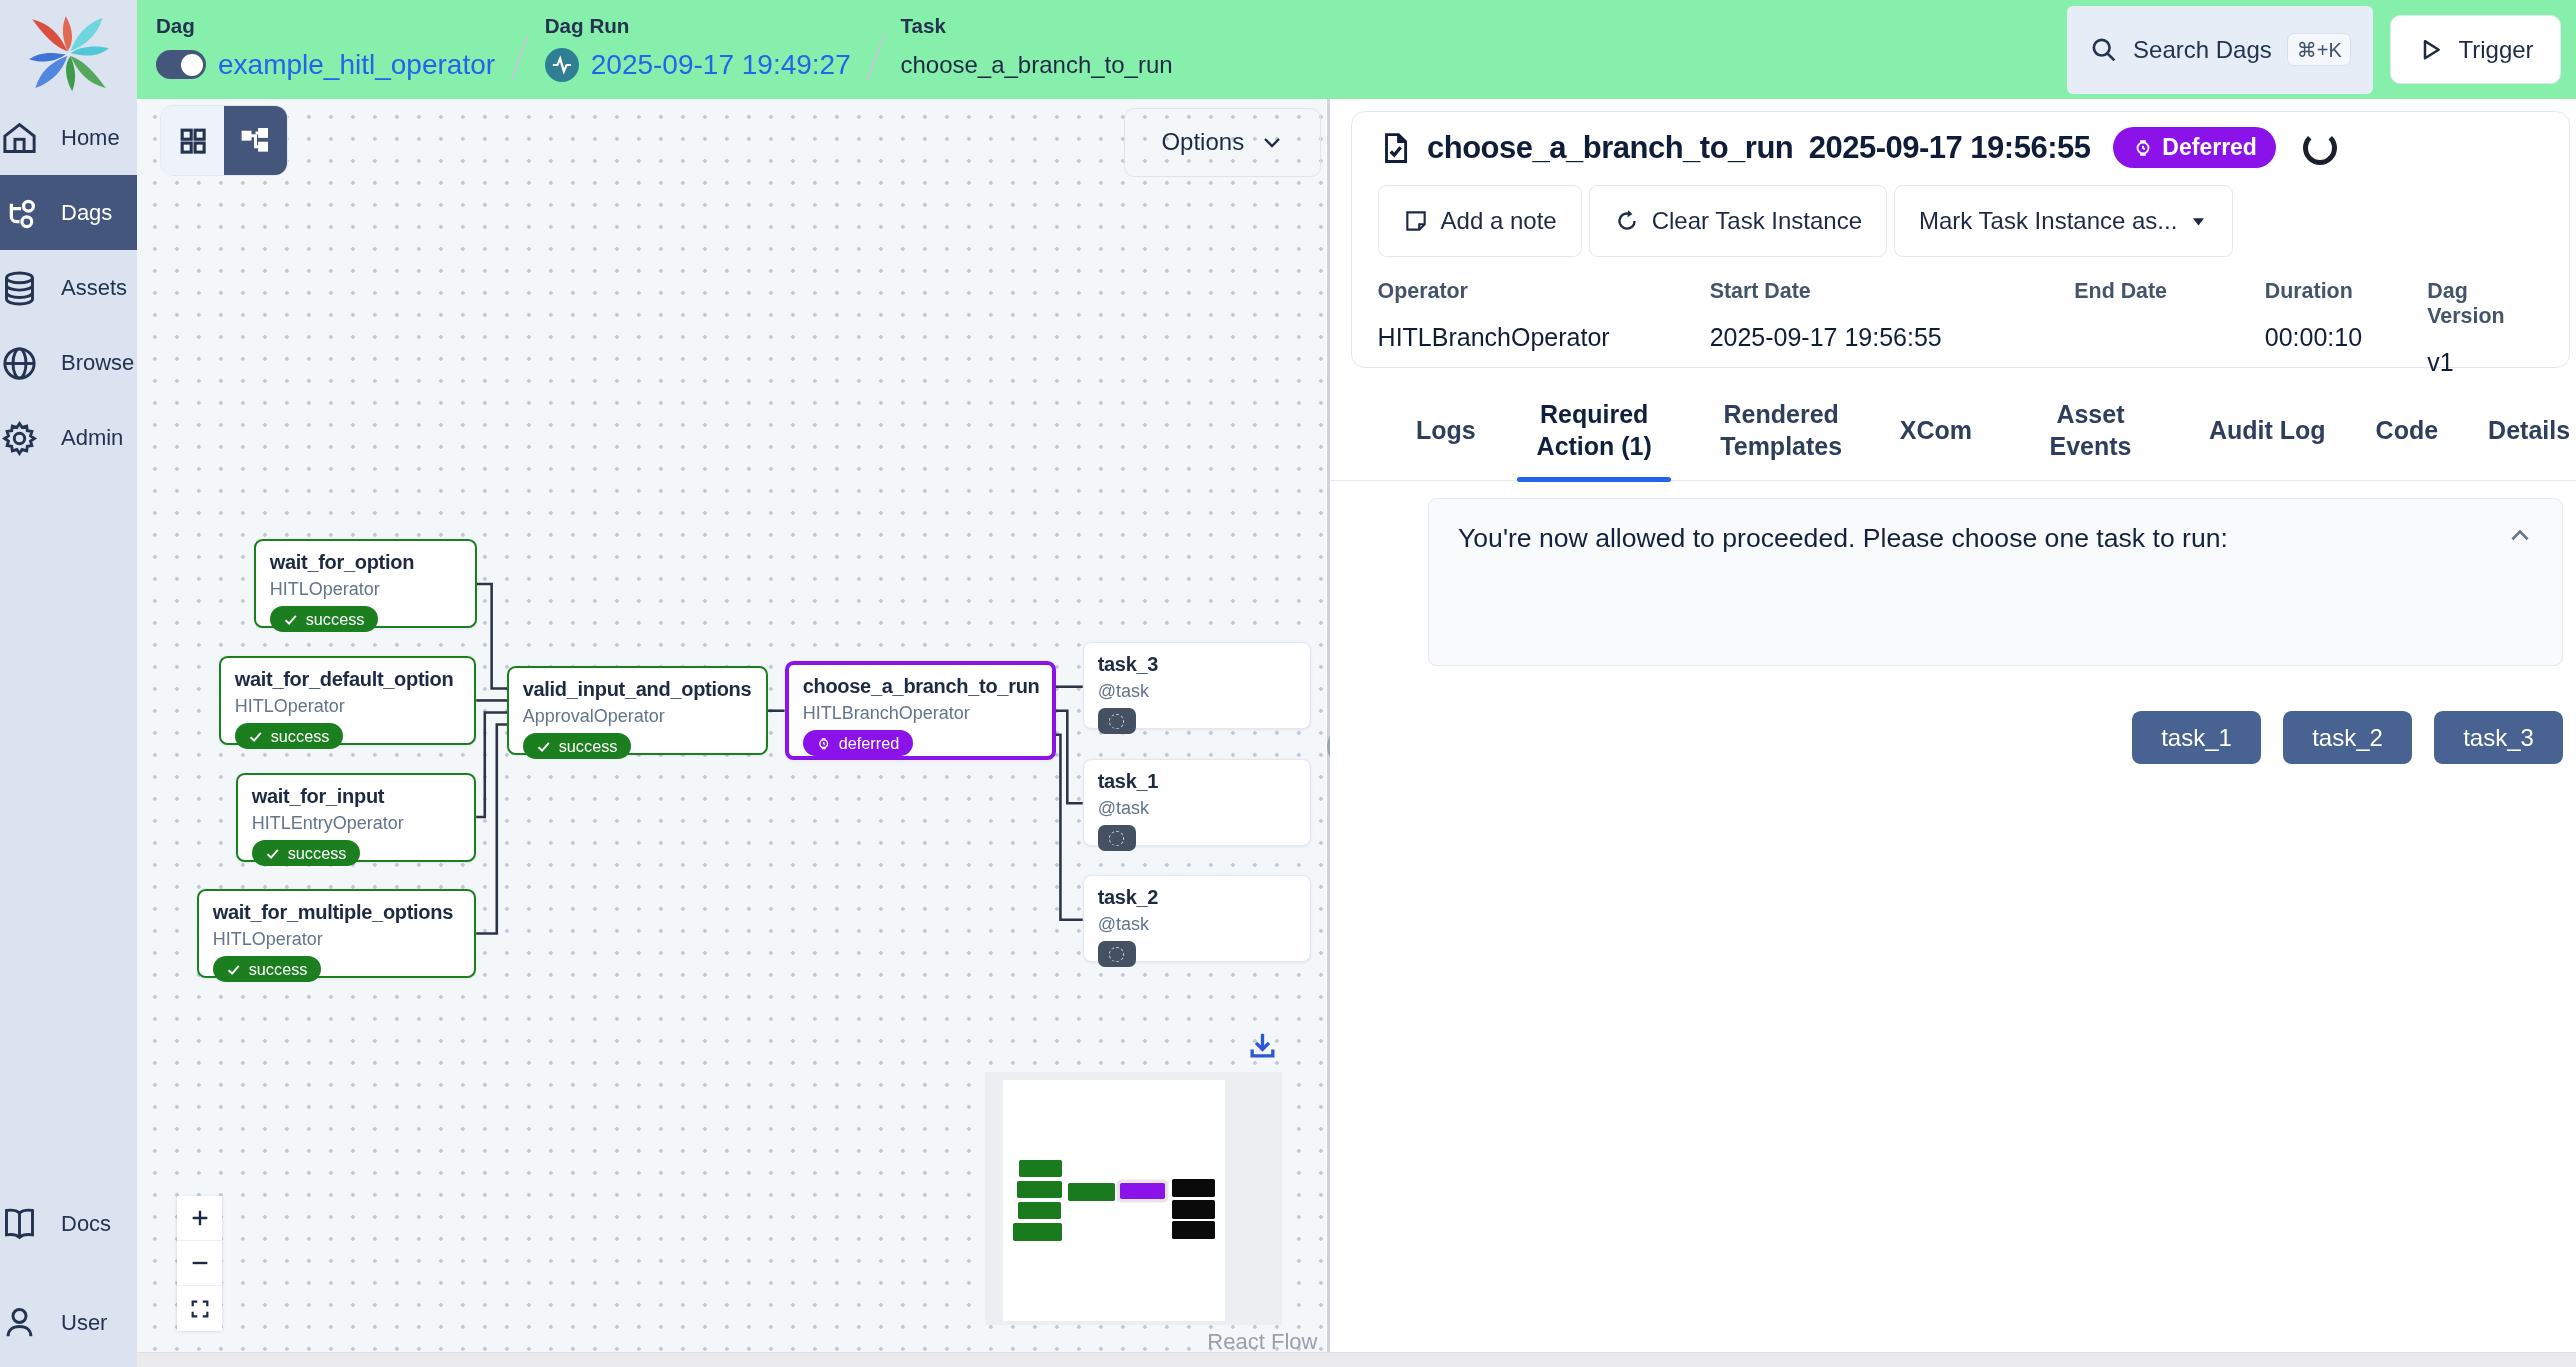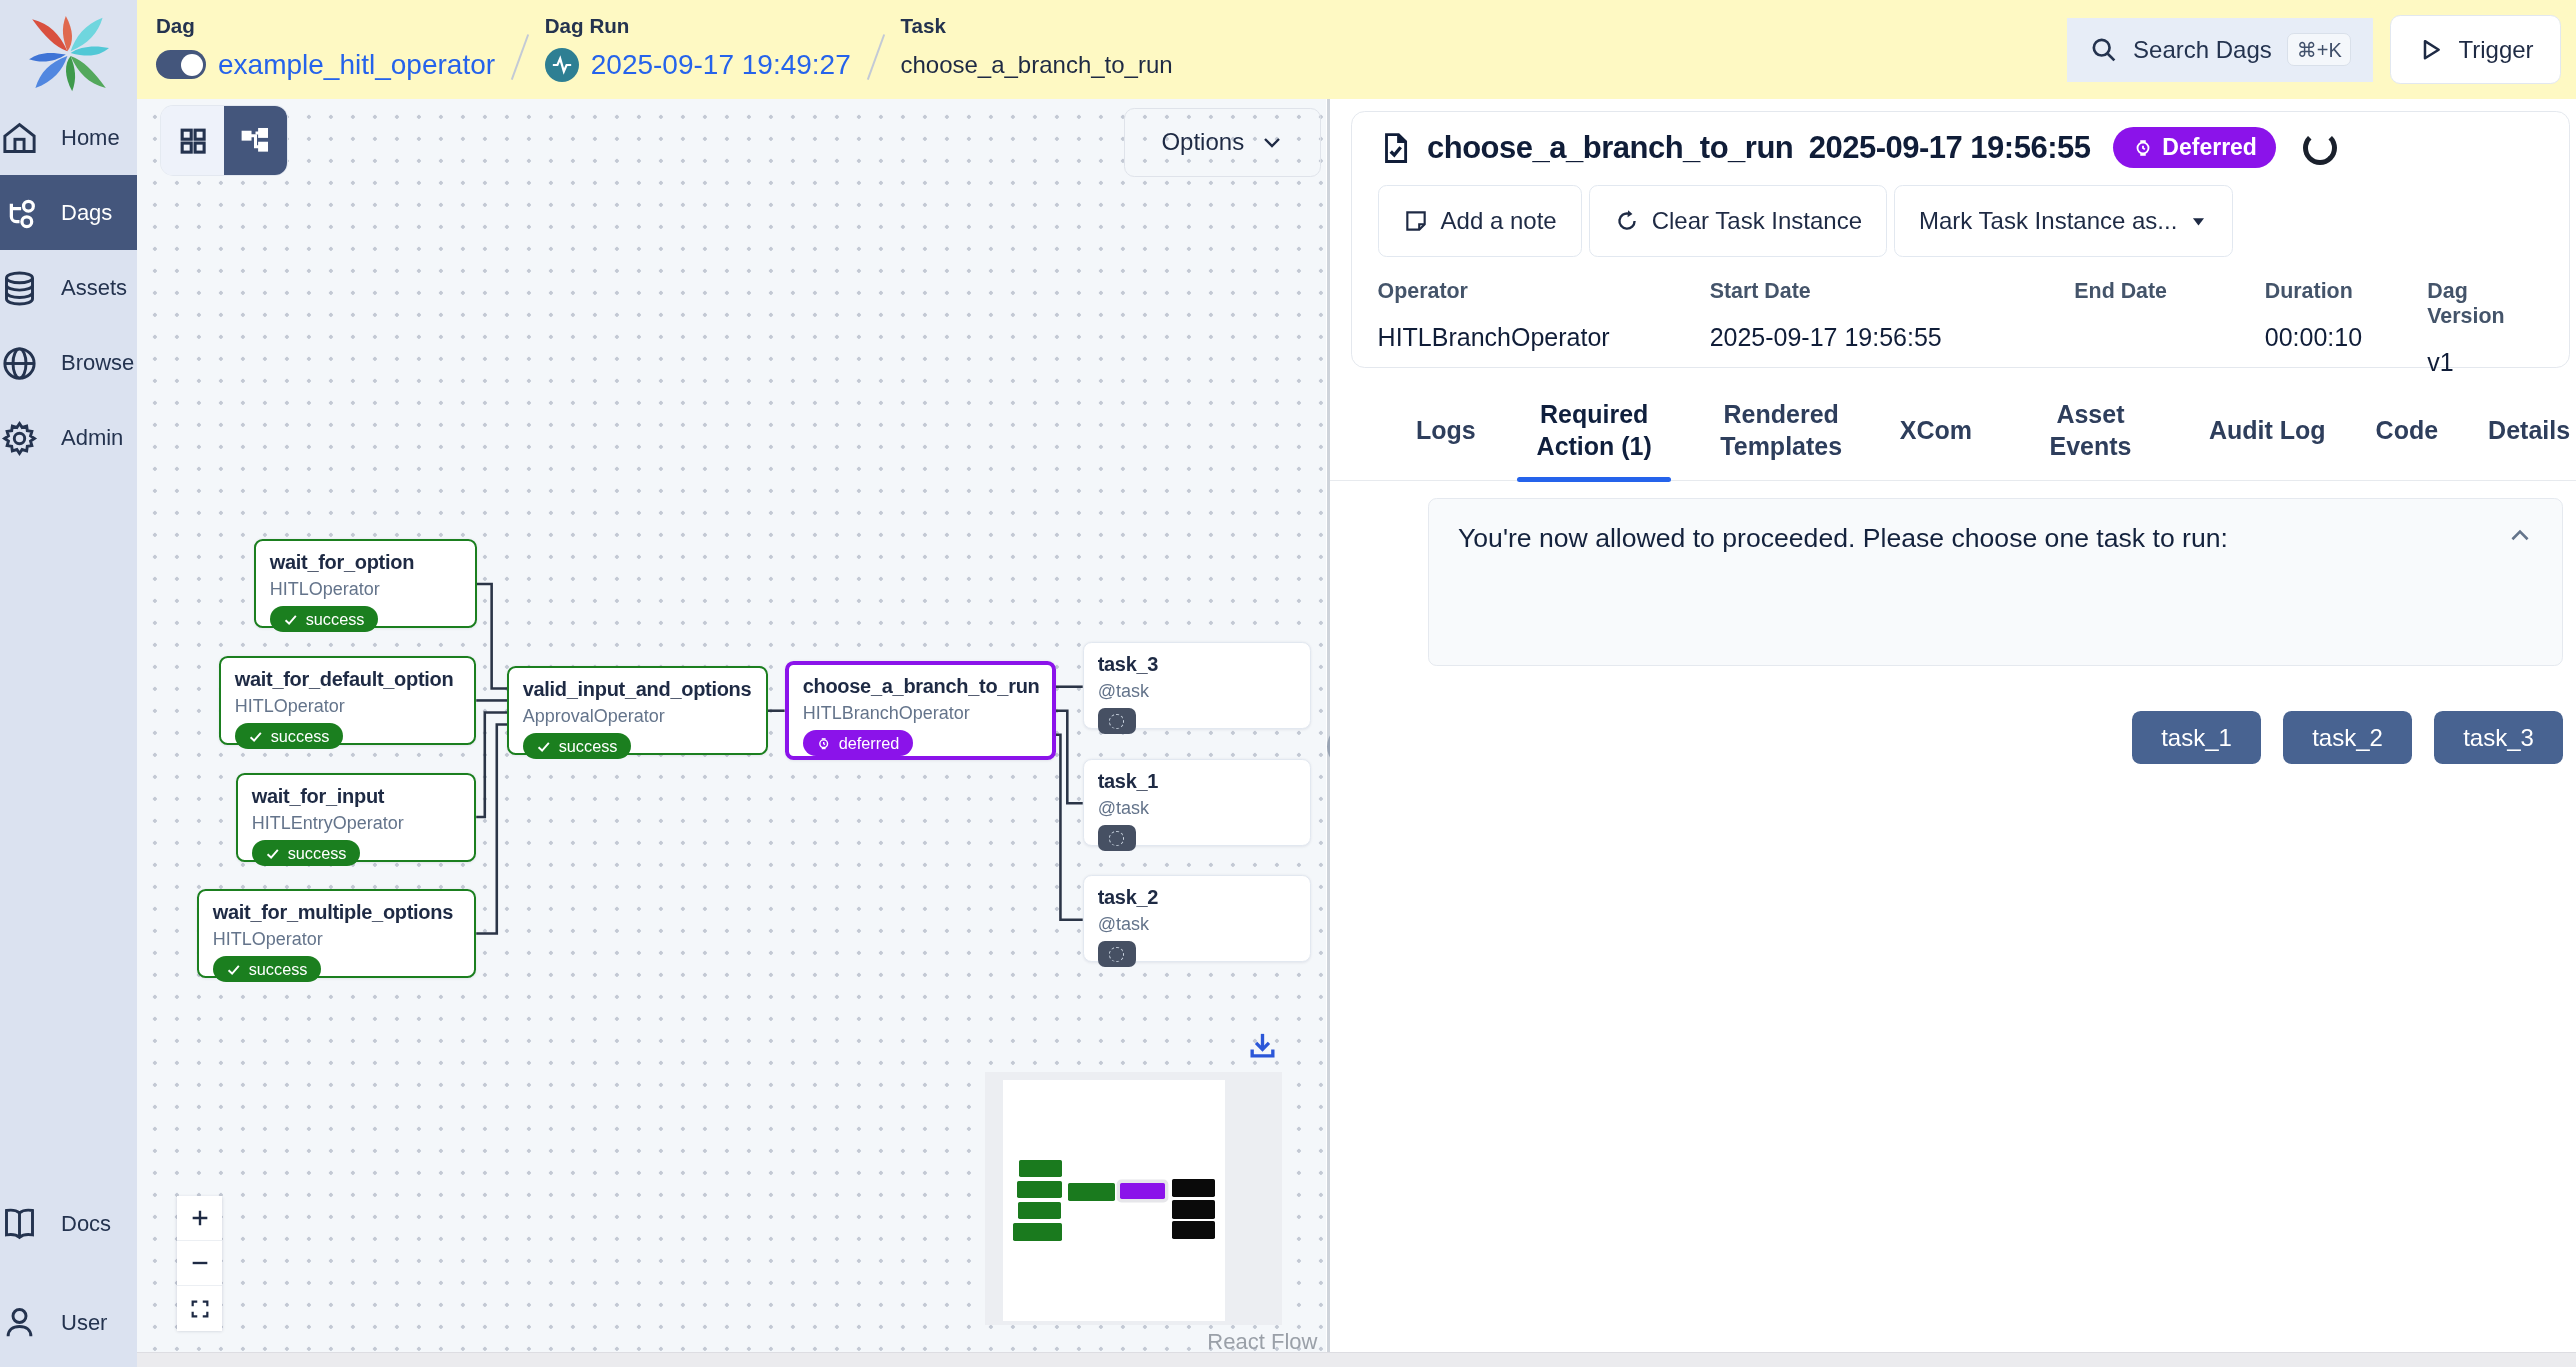--- a/index.html
+++ b/index.html
@@ -12,33 +12,33 @@
   .nav-item { width:137px; padding:19px 0 17px 0; display:flex; flex-direction:row; align-items:center; gap:22px; cursor:pointer; }
   .nav-item .nav-label { font-size:22px; color:#24334f; }
   .nav-item svg { stroke:#24334f; }
   .nav-item.active { background:#44567c; }
   .nav-item.active .nav-label { color:#ffffff; }
   .nav-item.active svg { stroke:#ffffff; }
   .nav-spacer { flex:1; }
   .nav-gap { height:24px; }
 
   
-  .header { position:absolute; left:137px; top:0; width:2439px; height:99px; background:#fef9c3; display:flex; align-items:center; }
+  .header { position:absolute; left:137px; top:0; width:2439px; height:99px; background:#86efac; display:flex; align-items:center; }
   .crumbs { display:flex; align-items:flex-start; padding-left:19px; gap:24px; }
   .crumb { display:flex; flex-direction:column; gap:6.9px; }
   .crumb-label { font-size:20.6px; font-weight:700; color:#24334f; }
   .crumb-row { display:flex; align-items:center; gap:12px; height:41px; }
   .crumb-link { font-size:28px; color:#2563eb; cursor:pointer; }
   .crumb-plain { font-size:24px; color:#1e2a44; }
   .crumb-sep { width:1.7px; height:48px; background:#c3cad6; transform:rotate(20deg); margin-top:19px; }
   .toggle { width:50px; height:29px; background:#44567c; border-radius:14.6px; position:relative; cursor:pointer; }
   .toggle .knob { position:absolute; right:3.4px; top:3.4px; width:22px; height:22px; border-radius:50%; background:#ffffff; }
   .runicon { width:34px; height:34px; border-radius:50%; background:#2e7f93; display:flex; align-items:center; justify-content:center; }
   .hdr-right { margin-left:auto; display:flex; align-items:center; gap:17px; padding-right:15.4px; }
-  .search-btn { display:flex; align-items:center; gap:15.4px; background:#e7edf7; border-radius:0; height:64px; padding:0 22px; cursor:pointer; }
+  .search-btn { display:flex; align-items:center; gap:15.4px; background:#e7edf7; border-radius:6px; height:88px; padding:0 22px; cursor:pointer; }
   .search-btn .s-label { font-size:24px; color:#24334f; }
   .kbd { font-size:20px; color:#41506b; background:#f4f7fb; border:1.7px solid #d9e0ea; border-radius:6.9px; padding:3.4px 8.6px; }
   .trigger-btn { display:flex; align-items:center; gap:13.7px; background:#ffffff; border:1.7px solid #e2e8f0; border-radius:10.3px; height:69px; padding:0 26px; cursor:pointer; }
   .trigger-btn .t-label { font-size:24px; color:#1e2a44; }
 
   
   .graph { position:absolute; left:137px; top:99px; width:1189px; height:1268px;
     background-color:#f4f7fa;
     background-image:radial-gradient(circle, #c3c9d4 1.7px, transparent 1.7px);
     background-size:22px 22px; background-position:6.9px 6.9px; }

